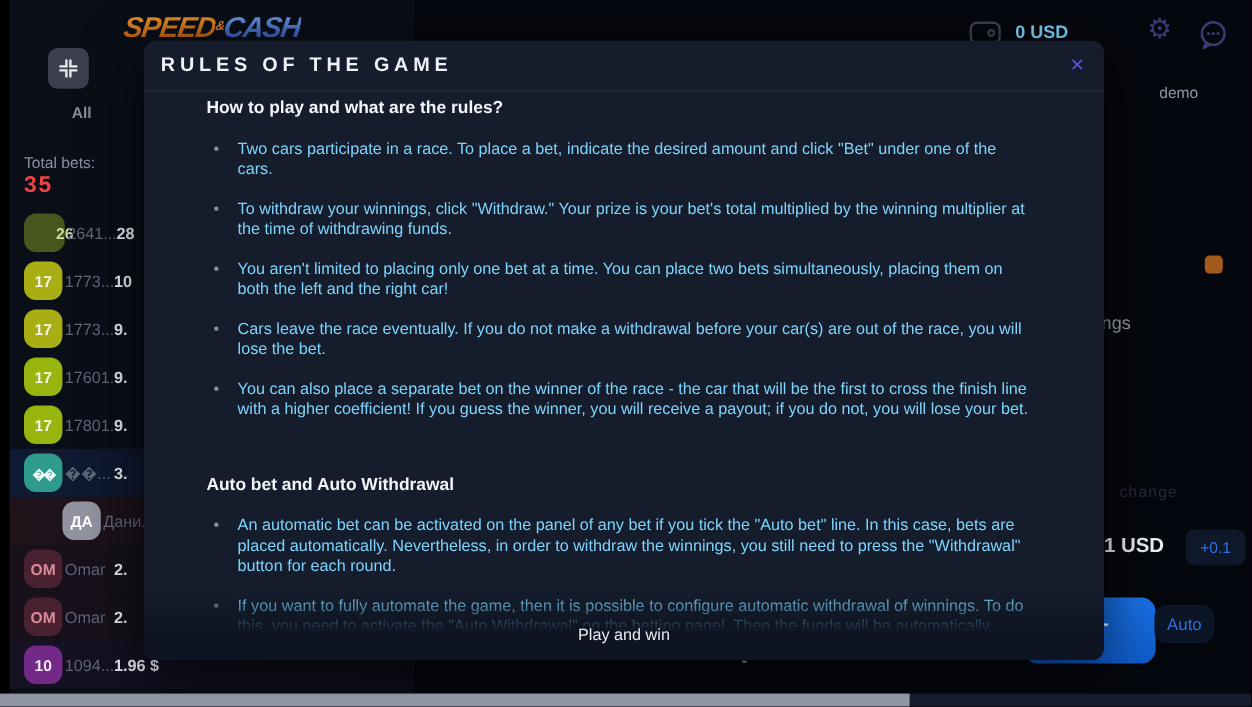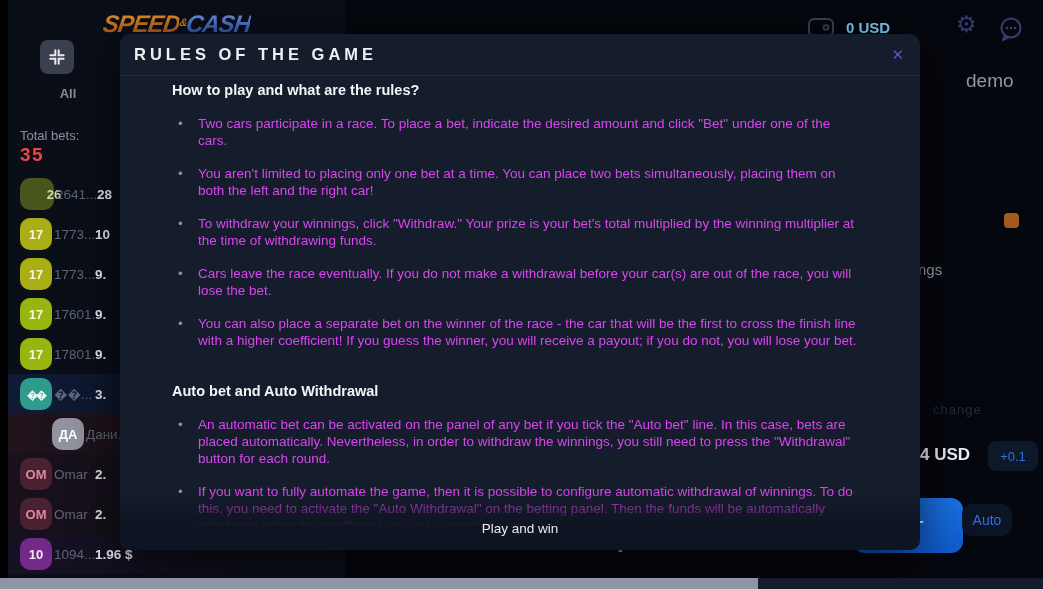--- a/index.html
+++ b/index.html
@@ -47,21 +47,21 @@
   .badge-purple { background:#722987; color:#f3e6f6; }
   .bet-name { margin-left:2px; width:41px; font-size:13.5px; color:#5f6677; white-space:nowrap; overflow:hidden; }
   .bet-amount { font-size:13.5px; font-weight:bold; color:#e8ebf1; white-space:nowrap; }
   .tint-blue   { background:linear-gradient(90deg, rgba(35,70,160,.22), rgba(35,70,160,.05)); }
   .tint-red    { background:linear-gradient(90deg, rgba(150,45,45,.16), rgba(150,45,45,.04)); }
   .tint-maroon { background:linear-gradient(90deg, rgba(130,35,60,.12), rgba(130,35,60,.03)); }
   .tint-purple { background:linear-gradient(90deg, rgba(130,40,150,.10), rgba(130,40,150,.02)); }
   .dash-coef { position:absolute; left:610px; top:8px; color:#9aa0ad; font-weight:bold; font-size:14px; }
   .dash-win  { position:absolute; left:876px; top:8px; color:#9aa0ad; font-weight:bold; font-size:14px; }
 
-  .demo-label { position:absolute; left:966px; top:70px; font-size:19px; color:#9098a6; }
+  .demo-label { position:absolute; left:966px; top:70px; font-size:13px; color:#9098a6; }
   .orange-dot { position:absolute; left:1004px; top:213px; width:15px; height:15px;
                 border-radius:4px; background:#a35a1d; }
   .settings-frag { position:absolute; left:888px; top:261px; font-size:15px; color:#9aa2ae; }
 
   .change-label { position:absolute; left:933px; top:402px; font-size:13px; color:#242b3b; letter-spacing:1px; }
   .stake-value { position:absolute; left:920px; top:445px; font-size:17px; font-weight:bold; color:#eef1f6; }
   .chip-inc { position:absolute; left:988px; top:441px; width:50px; height:30px; background:#0e1829;
               border-radius:8px; color:#2f6fe0; font-size:13px; display:flex; align-items:center; justify-content:center; }
   .bet-btn { position:absolute; left:853px; top:498px; width:110px; height:55px; border:none;
              background:linear-gradient(#1a73ea,#0f5ccc); border-radius:12px; color:#fff;
@@ -74,23 +74,23 @@
   
   .modal { position:absolute; left:120px; top:34px; width:800px; height:516px;
            background:#151d2c; border-radius:10px; box-shadow:0 12px 50px rgba(0,0,0,.65);
            z-index:10; overflow:hidden; }
   .modal-header { height:42px; padding:0 16px 0 14px; display:flex; align-items:center;
                   justify-content:space-between; border-bottom:1px solid #232b3c; }
   .modal-title { font-size:16.5px; font-weight:bold; letter-spacing:4px; color:#eef0f4; }
   .modal-close { font-size:15px; color:#5457c9; cursor:pointer; line-height:1; }
   .modal-body { padding:6px 44px 0 52px; height:474px; overflow:hidden; }
   .rules-h { font-size:14.5px; font-weight:bold; color:#f3f5f8; line-height:17px; margin-bottom:16px; }
-  .rules-h2 { margin-top:34px; }
+  .rules-h2 { margin-top:47px; }
   .bullet { position:relative; max-width:690px; padding-left:26px; margin-bottom:16px;
-            font-size:13.5px; line-height:17px; color:#d946ef; }
+            font-size:13.5px; line-height:17px; color:#7dd3fc; }
   .bullet::before { content:"•"; position:absolute; left:6px; top:0; color:#8a90a0; }
   .modal-footer { position:absolute; left:0; right:0; bottom:0; height:58px;
                   background:linear-gradient(rgba(14,20,33,0), #0e1421 60%);
                   border-radius:0 0 10px 10px; display:flex; justify-content:center; align-items:flex-end; }
   .footer-text { font-size:13.5px; color:#e8ebf0; padding-bottom:14px; }
 
   
   .hscroll-track { position:absolute; left:0; bottom:0; width:1043px; height:11px; background:#161c2e; z-index:20; }
   .hscroll-thumb { position:absolute; left:0; top:0; width:758px; height:11px; background:#8f95a3; }
 
@@ -196,35 +196,35 @@
       <span class="bet-amount">1.96 $</span>
       <span class="dash-coef">-</span>
       <span class="dash-win">-</span>
     </div>
   </div>
 
   <div class="demo-label">demo</div>
   <div class="orange-dot"></div>
   <div class="settings-frag">Settings</div>
   <div class="change-label">change</div>
-  <div class="stake-value">4 USD</div>
+  <div class="stake-value">1 USD</div>
   <div class="chip-inc">+0.1</div>
   <button class="bet-btn">BET</button>
   <div class="auto-btn">Auto</div>
 
   <div class="modal">
     <div class="modal-header">
       <span class="modal-title">RULES OF THE GAME</span>
       <span class="modal-close">✕</span>
     </div>
     <div class="modal-body">
       <div class="rules-h">How to play and what are the rules?</div>
       <div class="bullet">Two cars participate in a race. To place a bet, indicate the desired amount and click "Bet" under one of the cars.</div>
+      <div class="bullet">To withdraw your winnings, click "Withdraw." Your prize is your bet's total multiplied by the winning multiplier at the time of withdrawing funds.</div>
       <div class="bullet">You aren't limited to placing only one bet at a time. You can place two bets simultaneously, placing them on both the left and the right car!</div>
-      <div class="bullet">To withdraw your winnings, click "Withdraw." Your prize is your bet's total multiplied by the winning multiplier at the time of withdrawing funds.</div>
       <div class="bullet">Cars leave the race eventually. If you do not make a withdrawal before your car(s) are out of the race, you will lose the bet.</div>
       <div class="bullet">You can also place a separate bet on the winner of the race - the car that will be the first to cross the finish line with a higher coefficient! If you guess the winner, you will receive a payout; if you do not, you will lose your bet.</div>
       <div class="rules-h rules-h2">Auto bet and Auto Withdrawal</div>
       <div class="bullet">An automatic bet can be activated on the panel of any bet if you tick the "Auto bet" line. In this case, bets are placed automatically. Nevertheless, in order to withdraw the winnings, you still need to press the "Withdrawal" button for each round.</div>
       <div class="bullet">If you want to fully automate the game, then it is possible to configure automatic withdrawal of winnings. To do this, you need to activate the "Auto Withdrawal" on the betting panel. Then the funds will be automatically withdrawn when the coefficient you set is reached.</div>
     </div>
     <div class="modal-footer">
       <span class="footer-text">Play and win</span>
     </div>
   </div>

